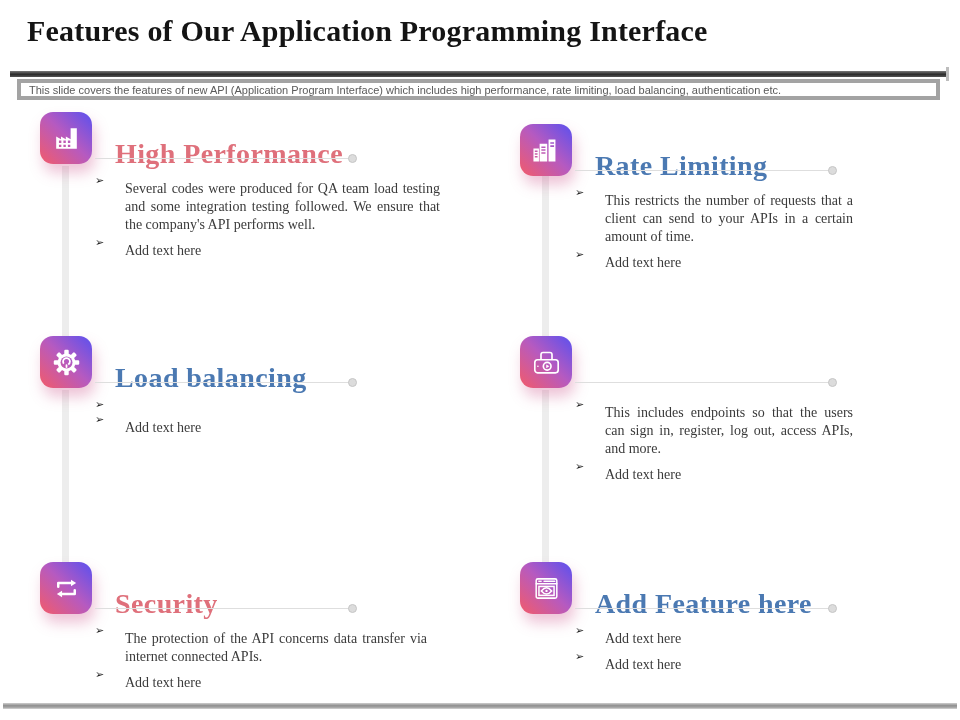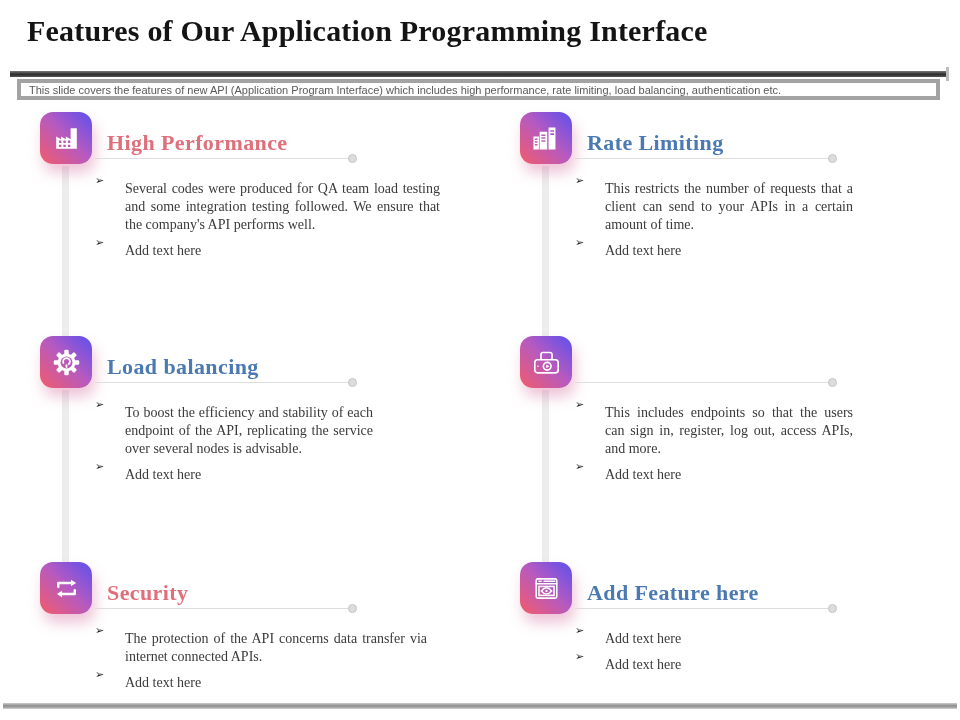--- a/index.html
+++ b/index.html
@@ -13,21 +13,21 @@
   .subtitle-box{position:absolute;left:17px;top:79px;width:923px;height:21px;box-sizing:border-box;
                 border:4px solid #a3a3a3;background:#fff;display:flex;align-items:center;
                 padding-left:8px;font-family:"Liberation Sans",sans-serif;font-size:11px;color:#595959;}
   .connector{position:absolute;width:7px;background:#ededed;}
   .feature{position:absolute;width:430px;height:210px;}
   .icon-badge{position:absolute;left:0;top:0;width:52px;height:52px;border-radius:13px;
               background:linear-gradient(45deg,#f25b6a 0%,#b65ac0 52%,#5a50ef 100%);
               box-shadow:3px 9px 14px rgba(205,85,140,.35);
               display:flex;align-items:center;justify-content:center;}
   .icon-badge svg{width:33px;height:33px;display:block;}
-  .ftitle{position:absolute;left:67px;top:18px;margin:0;font-size:22px;font-weight:700;
+  .ftitle{position:absolute;left:67px;top:18px;margin:8px;font-size:28px;font-weight:700;
           letter-spacing:.4px;white-space:nowrap;}
   .tline{position:absolute;left:55px;top:46px;width:256px;height:1px;background:#dedede;}
   .dot{position:absolute;right:-6px;top:-4px;width:7px;height:7px;border-radius:50%;
        background:#dcdcdc;border:1px solid #c6c6c6;}
   .bullets{position:absolute;left:55px;top:60px;margin:0;padding:0;list-style:none;
            font-size:14px;color:#3a3a3a;}
   .bullets li{display:flex;}
   .marker{flex:0 0 30px;width:30px;font-family:"DejaVu Sans",sans-serif;font-size:11px;
           color:#1c1c1c;padding-top:2px;}
   .btext{flex:1;text-align:justify;line-height:18px;margin-top:8px;}
@@ -72,21 +72,21 @@
         <span class="marker">➢</span>
         <span class="btext">Several codes were produced for QA team load testing and some integration testing followed. We ensure that the company's API performs well.</span>
         </li>
       <li>
         <span class="marker">➢</span>
         <span class="btext">Add text here</span>
         </li>
     </ul>
   </div>
 
-  <div class="feature" style="left:520px;top:112px;">
+  <div class="feature" style="left:520px;top:124px;">
     <div class="icon-badge">
       <svg viewBox="0 0 48 48">
           <path fill="#fff" fill-rule="evenodd" d="M27 8h10v32H27z M14 14h11v26H14z M5 21h8v19H5z
            M29.5 12h5.5v2.3h-5.5z M29.5 16.5h5.5v2.3h-5.5z
            M16.5 18h6v2.2h-6z M16.5 22.2h6v2.2h-6z M16.5 26.4h6v2.2h-6z
            M7 24h4v2H7z M7 28h4v2H7z M7 32h4v2H7z"></path>
         </svg>
     </div>
     <h2 class="ftitle" style="color: rgb(75, 121, 178);">Rate Limiting</h2>
     <div class="tline">
@@ -129,21 +129,20 @@
         <rect width="48" height="48" fill="#fff" mask="url(#gearmask)"></rect>
       </svg>
     </div>
     <h2 class="ftitle" style="color: rgb(75, 121, 178);">Load balancing</h2>
     <div class="tline">
         <i class="dot"></i>
       </div>
     <ul class="bullets w-mid">
       <li>
         <span class="marker">➢</span>
-        <span class="btext">To boost the efficiency and stability of each endpoint of the API, replicating the service over several nodes is advisable.</span>
         </li>
       <li>
         <span class="marker">➢</span>
         <span class="btext">Add text here</span>
         </li>
     </ul>
   </div>
 
   <div class="feature" style="left:520px;top:336px;">
     <div class="icon-badge">

